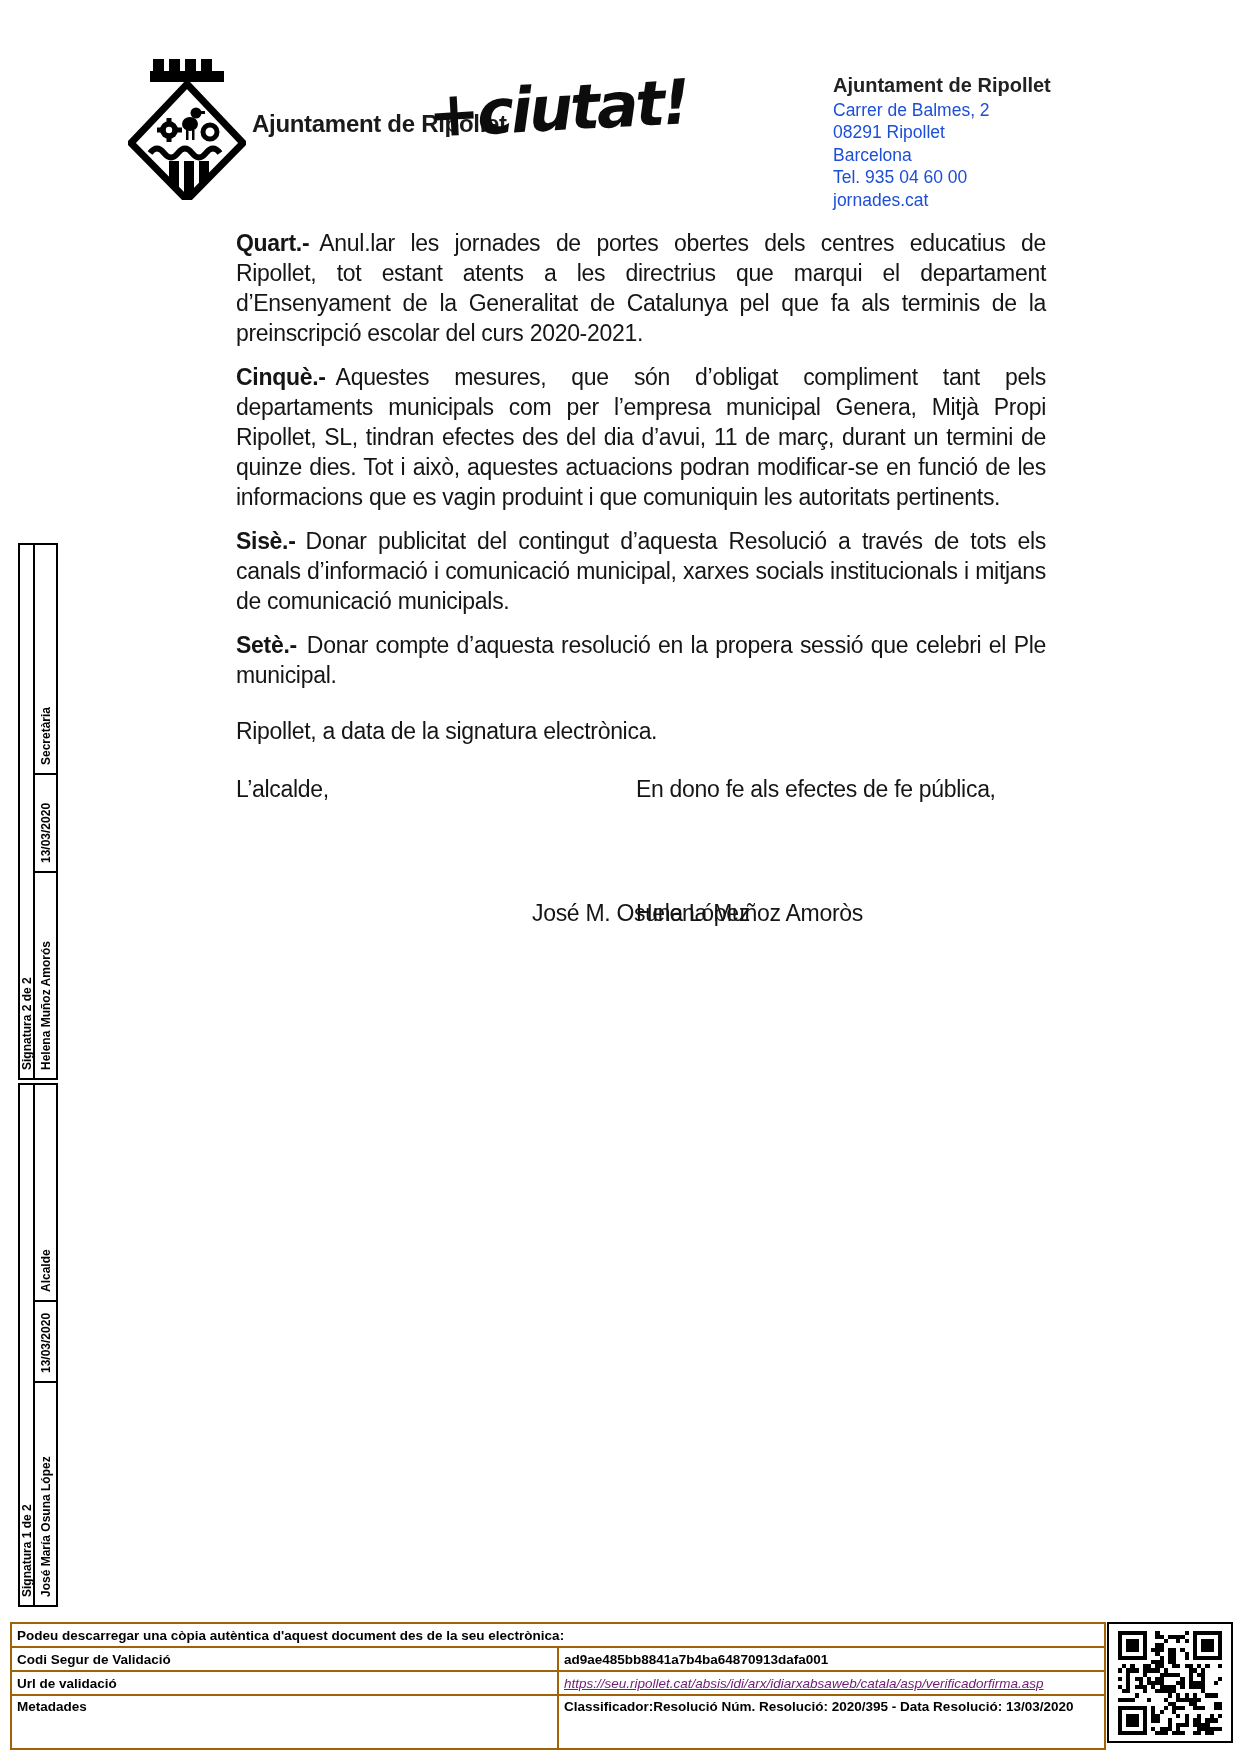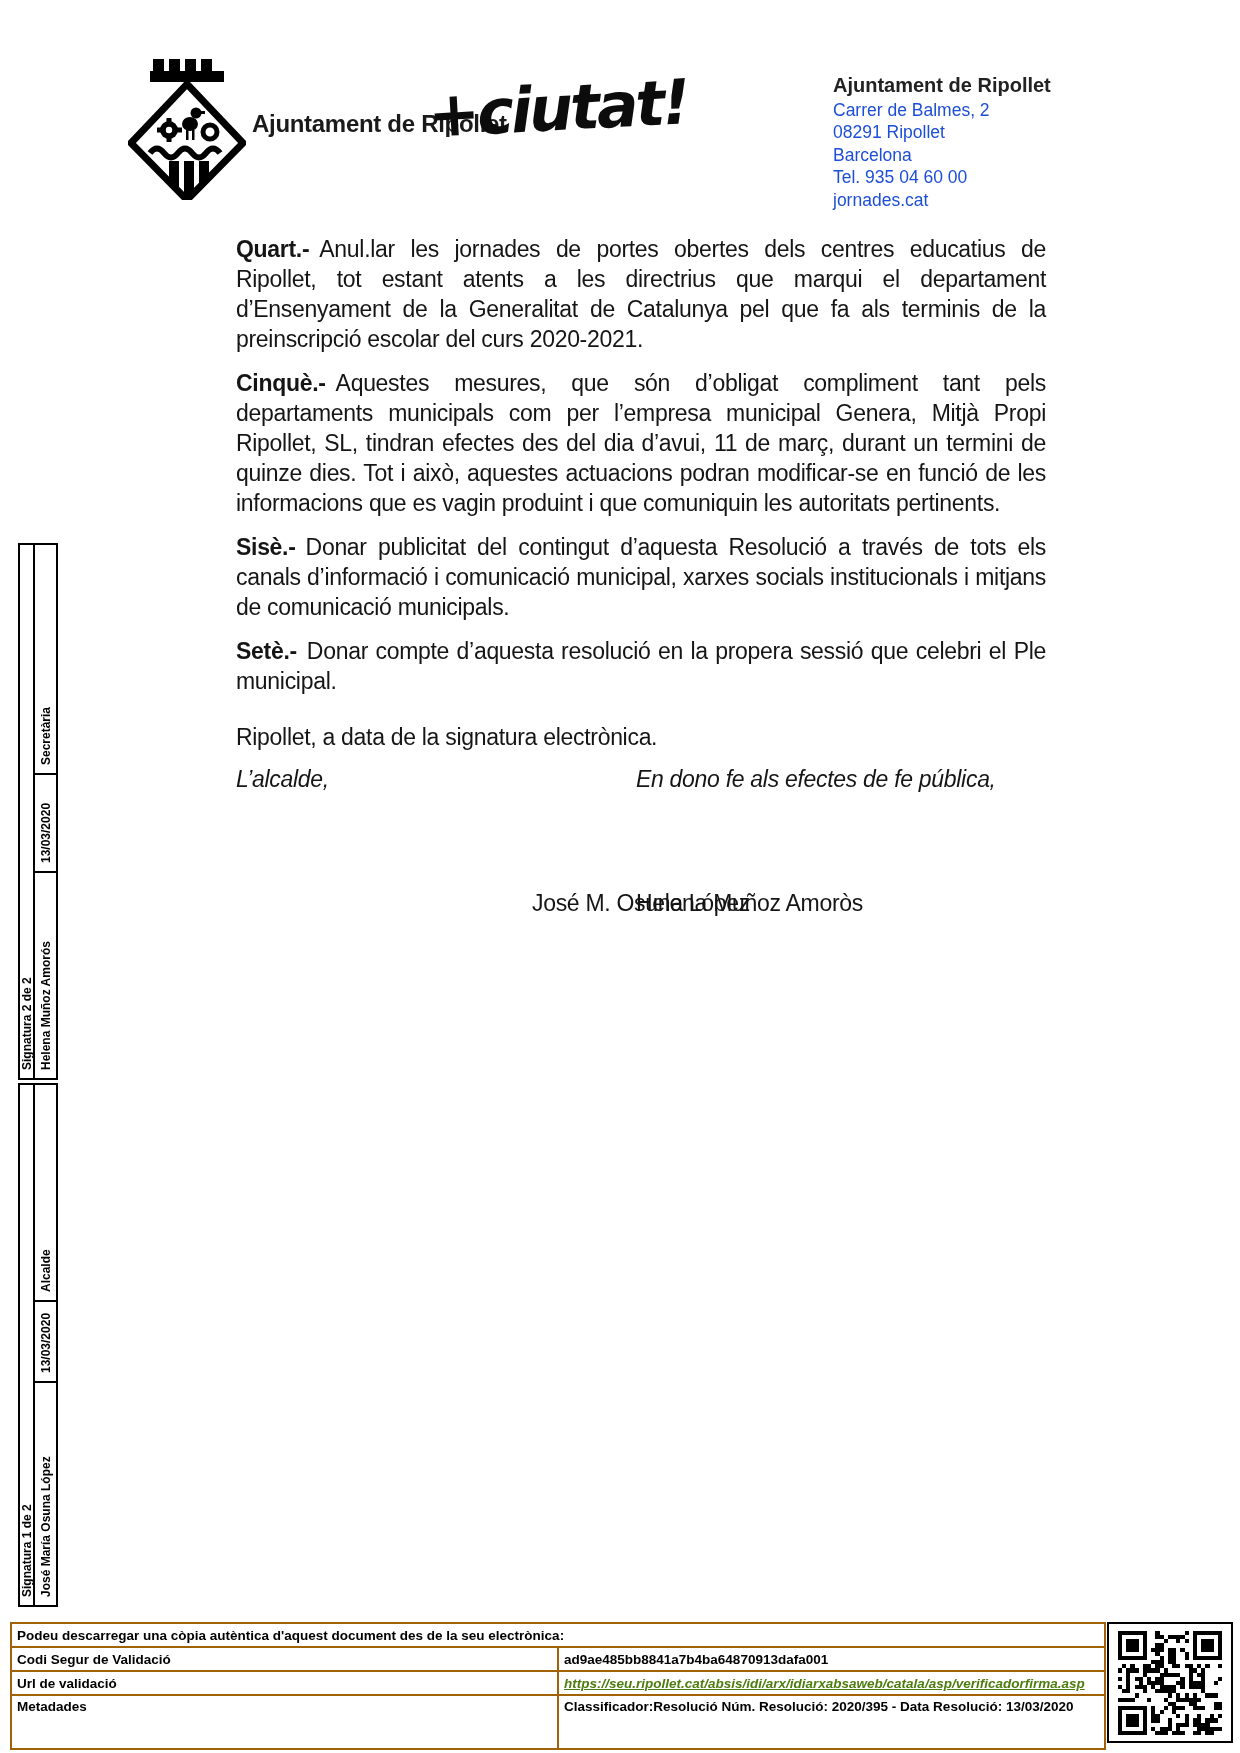--- a/index.html
+++ b/index.html
@@ -10,24 +10,24 @@
   .coat{position:absolute;left:128px;top:58px;}
   .org-name{position:absolute;left:252px;top:110px;font-size:24px;font-weight:bold;color:#1a1a1a;letter-spacing:-0.3px;}
   .brand{position:absolute;left:428px;top:72px;font-size:62px;font-weight:bold;font-style:italic;
          font-family:"DejaVu Sans",sans-serif;transform:rotate(-3deg);letter-spacing:-3px;color:#0c0c0c;}
   .contact{position:absolute;left:833px;top:74px;width:280px;line-height:22.5px;}
   .contact .c-title{font-size:20px;font-weight:bold;color:#222;margin-bottom:2px;}
   .contact .c-line{font-size:17.5px;color:#1d4ed8;}
 
   
   .doc-body{position:absolute;left:236px;top:222px;width:810px;font-size:23px;line-height:30px;letter-spacing:-0.3px;}
-  .para{margin:12px 0 14px 0;text-align:justify;}
+  .para{margin:6px 0 14px 0;text-align:justify;}
   .para .lbl{font-weight:bold;padding-right:10px;}
   .place-line{margin:26px 0 0 0;}
-  .roles-row{position:relative;margin-top:12px;height:30px;font-style:italic;}
+  .roles-row{position:relative;margin-top:28px;height:30px;}
   .names-row{position:relative;margin-top:94px;height:30px;text-align:center;}
   .col-right{position:absolute;left:400px;top:0;white-space:nowrap;}
 
   
   .stamp{position:absolute;transform:rotate(-90deg);transform-origin:0 0;box-sizing:border-box;
          border:2px solid #000;display:flex;flex-direction:column;background:#fff;
          font-size:12px;font-weight:bold;color:#000;}
   .stamp .sig-row{box-sizing:border-box;height:15px;border-bottom:2px solid #000;display:flex;align-items:center;
                   padding-left:8px;overflow:hidden;}
   .stamp .info-row{box-sizing:border-box;flex:1;display:flex;}
@@ -35,21 +35,21 @@
   .stamp .cell.b{border-right:2px solid #000;}
 
   
   .foot-table{position:absolute;left:10px;top:1622px;width:1096px;border-collapse:collapse;
               font-size:13.5px;font-weight:bold;color:#000;table-layout:fixed;}
   .foot-table td{border:2px solid #a16207;padding:1px 5px;vertical-align:middle;overflow:hidden;}
   .foot-table .lab{width:218px;}
   .foot-table .h-row td{height:20px;}
   .foot-table .s-row td{height:20px;}
   .foot-table .m-row td{height:48px;vertical-align:top;padding-top:3px;}
-  .foot-table a{color:#4d7c0f;font-style:italic;font-weight:bold;text-decoration:underline;}
+  .foot-table a{color:#701a75;font-style:italic;font-weight:normal;text-decoration:underline;}
   .qr-box{position:absolute;left:1107px;top:1622px;width:126px;height:121px;box-sizing:border-box;
           border:2px solid #000;display:flex;align-items:center;justify-content:center;background:#fff;}
 </style>
 </head>
 <body>
 
 <div class="page">
 
   <svg class="coat" width="118" height="142" viewBox="0 0 118 142">
     <defs>

